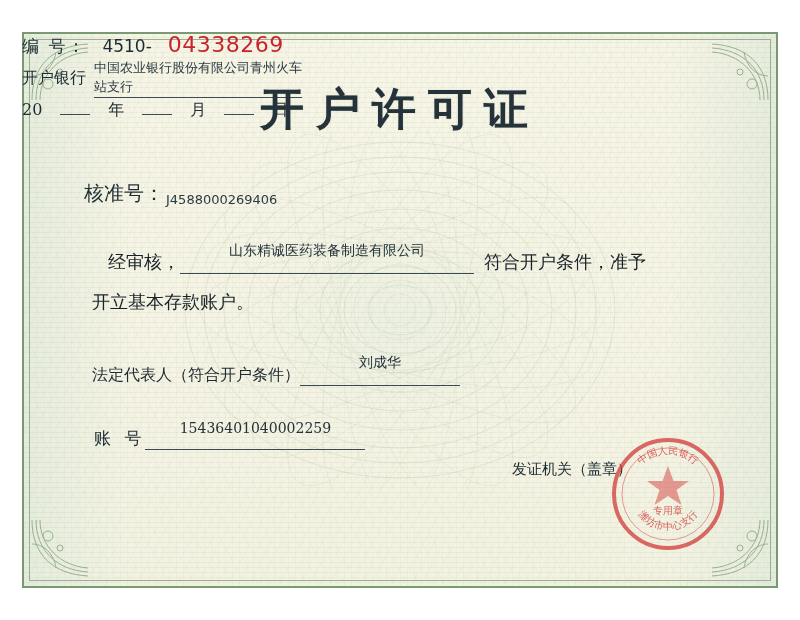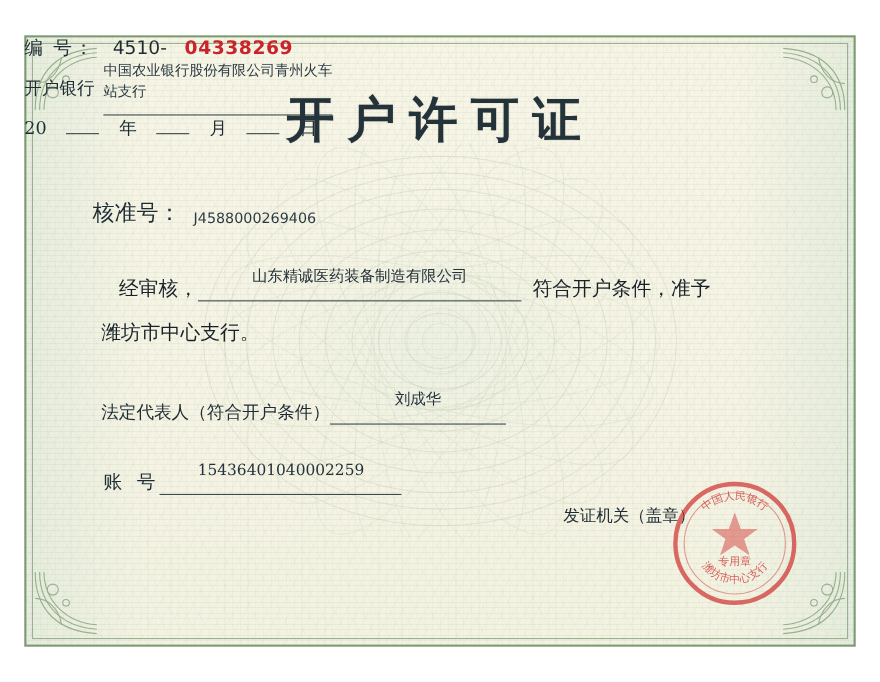--- a/index.html
+++ b/index.html
@@ -123,23 +123,22 @@
   }
   .val-hand {
     font-family: "DejaVu Serif", "Liberation Serif", serif;
     font-size: 14px;
     color: #23323b;
     white-space: nowrap;
   }
   .red {
     color: #c8242a;
     font-family: "DejaVu Sans", "Liberation Sans", sans-serif;
-    font-size: 17px;
+    font-size: 22px;
     letter-spacing: 0.5px;
-    font-weight: bold;
   }
   .underlined {
     border-bottom: 1px solid #3c4a52;
     padding: 0 6px 13px 6px;
     text-align: center;
   }
 
   
   #row-approval { left: 62px; top: 148px; }
   #row-serial   { right: 56px; top: 146px; display: flex; align-items: baseline; gap: 16px; }
@@ -167,21 +166,21 @@
   
   #row-legal { left: 70px; top: 322px; display: flex; align-items: flex-end; }
   #legal-value { min-width: 148px; }
 
   #row-bank { left: 422px; top: 322px; display: flex; align-items: center; }
   #bank-value-wrap {
     margin-left: 8px;
     width: 208px;
     border-bottom: 1px solid #3c4a52;
     line-height: 19px;
-    padding-bottom: 11px;
+    padding-bottom: 1px;
   }
   #bank-value {
     font-family: "DejaVu Sans", "Liberation Sans", sans-serif;
     font-size: 13px;
     color: #2b3b44;
     display: block;
   }
 
   
   #row-account { left: 72px; top: 388px; display: flex; align-items: flex-end; }
@@ -302,37 +301,37 @@
       <circle cx="34" cy="36" r="3"></circle>
     </g>
   </svg>
 
   <div id="content">
 
     <div id="doc-title">开户许可证</div>
 
     <div class="row" id="row-approval">
       <span class="lbl">核准号：</span>
-      <span class="val" style="margin-left:12px;">J4588000269406</span>
+      <span class="val" style="margin-left:2px;">J4588000269406</span>
     </div>
 
     <div id="row-serial">
       <span id="serial-label">编 号：</span>
       <span id="serial-prefix">4510-</span>
       <span class="red">04338269</span>
     </div>
 
     <div class="row" id="para-line1">
       <span class="lbl-lg">经审核，</span>
       <span class="val-hand underlined" id="company-name">山东精诚医药装备制造有限公司</span>
       <span class="lbl-lg" style="margin-left:10px;">符合开户条件，准予</span>
     </div>
 
     <div class="row" id="para-line2">
-      <span class="lbl-lg">潍坊市中心支行。</span>
+      <span class="lbl-lg">开立基本存款账户。</span>
     </div>
 
     <div class="row" id="row-legal">
       <span class="lbl" style="font-size:16px;">法定代表人（符合开户条件）</span>
       <span class="val-hand underlined" id="legal-value">刘成华</span>
     </div>
 
     <div id="row-bank">
       <span class="lbl" style="font-size:16px;">开户银行</span>
       <span id="bank-value-wrap">

